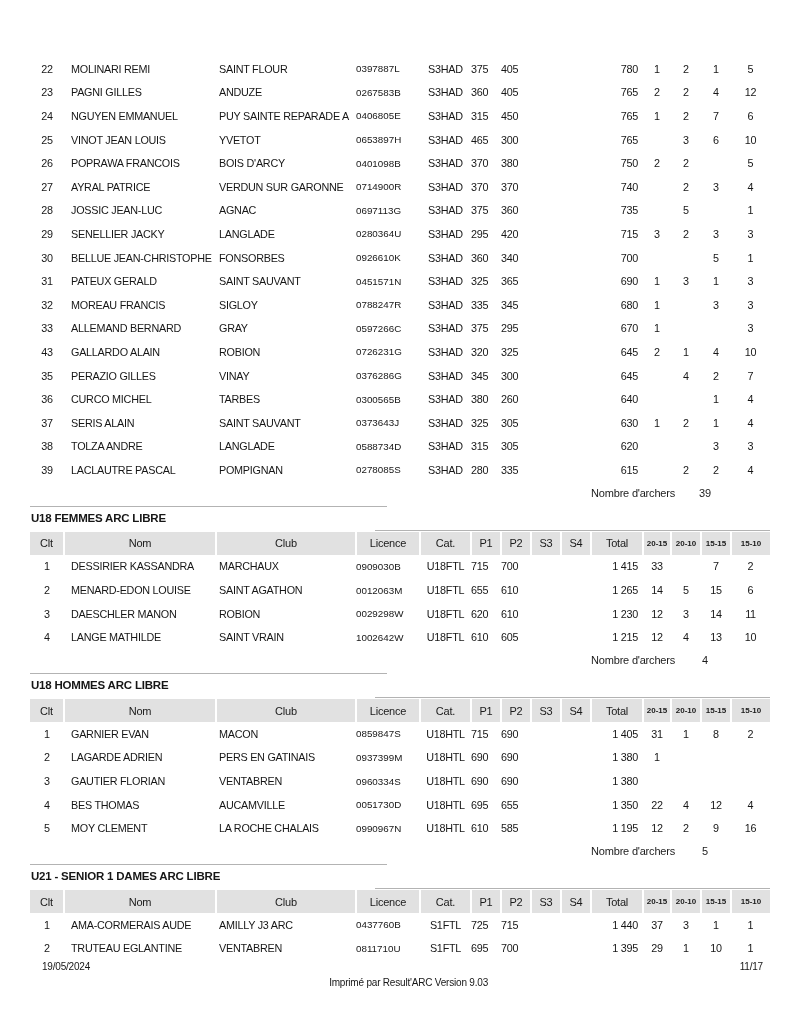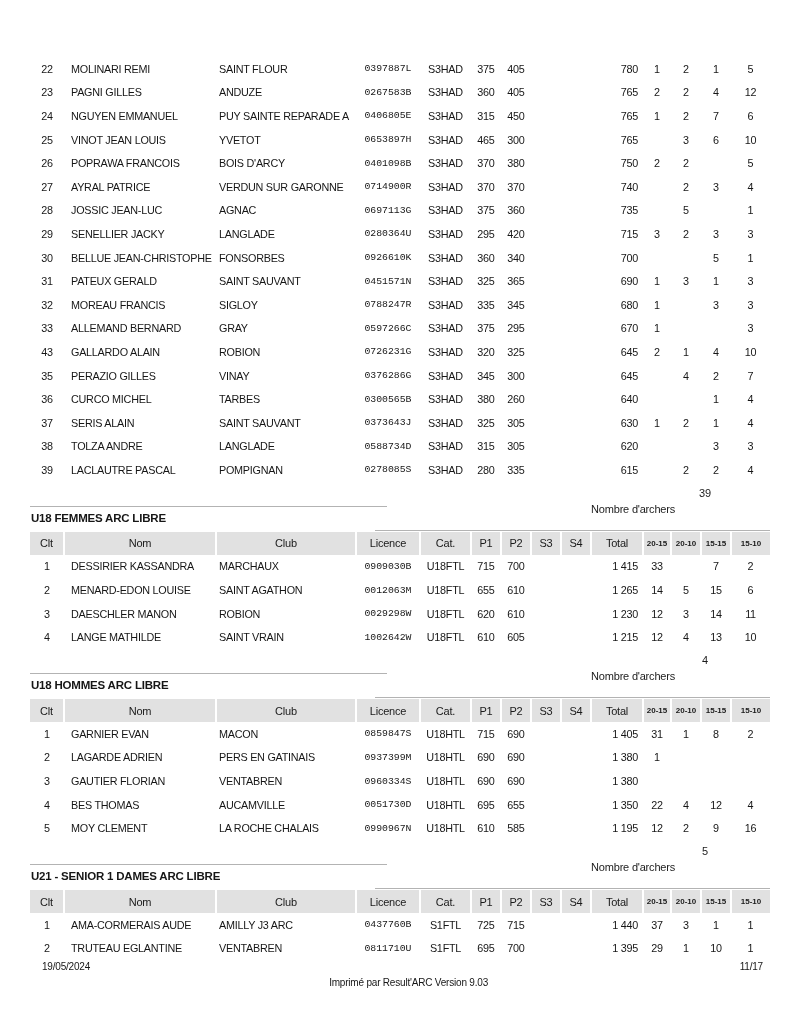--- a/index.html
+++ b/index.html
@@ -21,30 +21,30 @@
   thead th{
     height:23px;background:#e1e1e1;font-size:11px;font-weight:400;text-align:center;
     border-left:2px solid #ffffff;letter-spacing:-0.2px;color:#1a1a1a;
   }
   thead th:first-child{border-left:none;}
   thead th.c-b2015,thead th.c-b2010,thead th.c-b1515,thead th.c-b1510{font-size:8px;font-weight:700;letter-spacing:0;}
   tbody td{height:23.6px;font-size:10.8px;letter-spacing:-0.25px;vertical-align:middle;color:#161616;}
   td.c-clt{text-align:center;}
   td.c-nom{text-align:left;padding-left:7px;}
   td.c-club{text-align:left;padding-left:3px;}
-  td.c-licence{text-align:center;font-size:9.8px;letter-spacing:0;font-family:Liberation Mono, monospace;}
+  td.c-licence{font-size:9.8px;letter-spacing:0;}
   td.c-cat{text-align:center;}
-  td.c-p1,td.c-p2{text-align:center;margin-left:16px;}
+  td.c-p1,td.c-p2{margin-left:16px;}
   td.c-s3,td.c-s4{text-align:center;}
   td.c-total{text-align:right;padding-right:5px;}
   td.c-b2015,td.c-b2010,td.c-b1515,td.c-b1510{text-align:center;}
 
   
   .count-line{position:relative;height:23px;line-height:23px;font-size:11px;letter-spacing:-0.2px;}
-  .count-label{position:absolute;right:95px;top:16px;}
+  .count-label{position:absolute;right:95px;top:0;}
   .count-value{position:absolute;left:660px;width:30px;top:0;text-align:center;}
 
   
   .footer{position:absolute;top:961px;left:30px;width:740px;height:18px;font-size:10px;letter-spacing:-0.2px;color:#161616;}
   .footer-date{position:absolute;left:12px;top:0;}
   .footer-center{position:absolute;left:238px;width:220px;top:16px;text-align:right;}
   .footer-page{position:absolute;right:7px;top:0;}
 </style>
 </head>
 <body>

